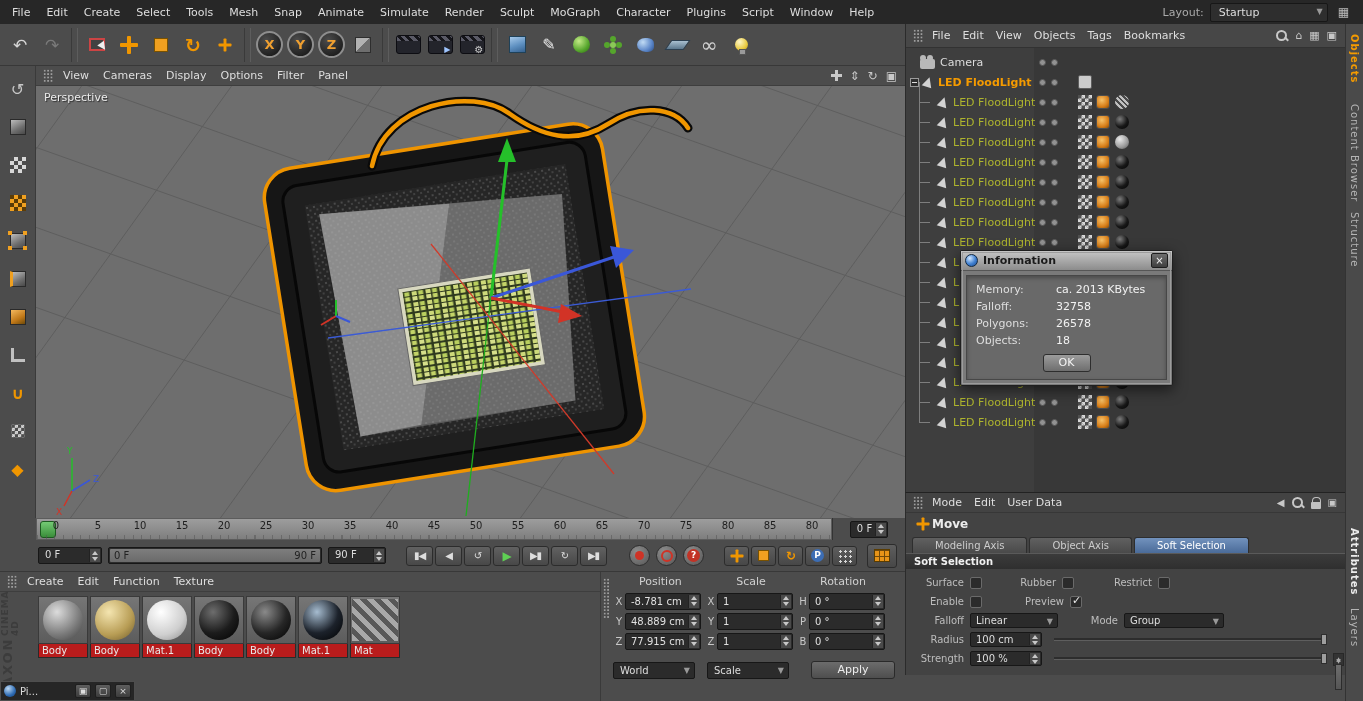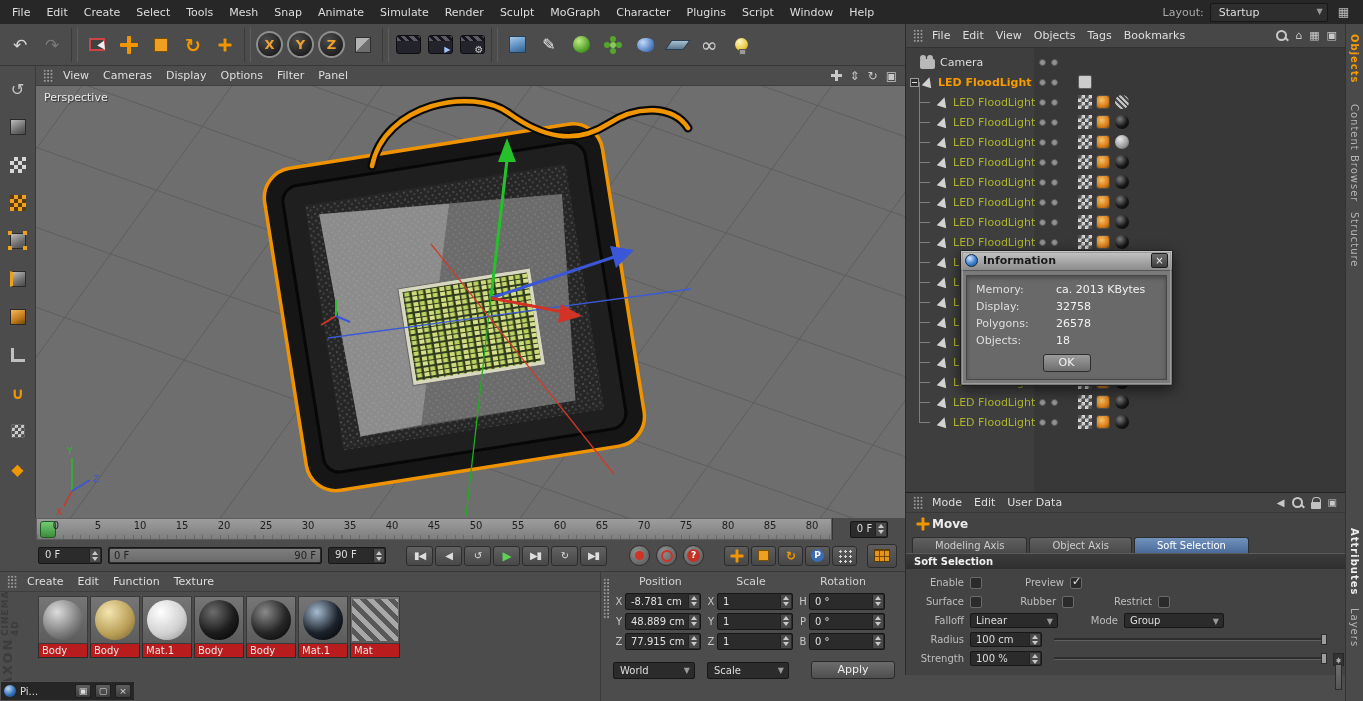--- a/index.html
+++ b/index.html
@@ -1201,32 +1201,32 @@
         <span class="attr-tab">Modeling Axis</span>
 
         <span class="attr-tab">Object Axis</span>
 
         <span class="attr-tab active">Soft Selection</span>
 
     </div>
     <div class="attr-section">Soft Selection</div>
     <div class="attr-content">
       <div class="attr-row">
-        <span class="al al1">Enable</span>
-        <span class="cb" data-checked="false"></span>
-        <span class="al alm" style="width:56px">Preview</span>
-        <span class="cb" data-checked="true"></span>
-      </div>
-      <div class="attr-row">
         <span class="al al1">Surface</span>
         <span class="cb" data-checked="false"></span>
         <span class="al alm" style="width:48px">Rubber</span>
         <span class="cb" data-checked="false"></span>
         <span class="al alm" style="width:52px">Restrict</span>
         <span class="cb" data-checked="false"></span>
+      </div>
+      <div class="attr-row">
+        <span class="al al1">Enable</span>
+        <span class="cb" data-checked="false"></span>
+        <span class="al alm" style="width:56px">Preview</span>
+        <span class="cb" data-checked="true"></span>
       </div>
       <div class="attr-row">
         <span class="al al1">Falloff</span>
         <span class="attr-select">
           <span>Linear</span>
           <span class="dd-arrow">▼</span>
         </span>
         <span class="al alm" style="width:34px">Mode</span>
         <span class="attr-select" style="width:100px">
           <span>Group</span>
@@ -1283,21 +1283,21 @@
       <span class="dialog-close">×</span>
     </div>
     <div class="dialog-body">
 
         <div class="dialog-row">
           <span class="lbl">Memory:</span>
           <span class="val">ca. 2013 KBytes</span>
         </div>
 
         <div class="dialog-row">
-          <span class="lbl">Display:</span>
+          <span class="lbl">Falloff:</span>
           <span class="val">32758</span>
         </div>
 
         <div class="dialog-row">
           <span class="lbl">Polygons:</span>
           <span class="val">26578</span>
         </div>
 
         <div class="dialog-row">
           <span class="lbl">Objects:</span>

